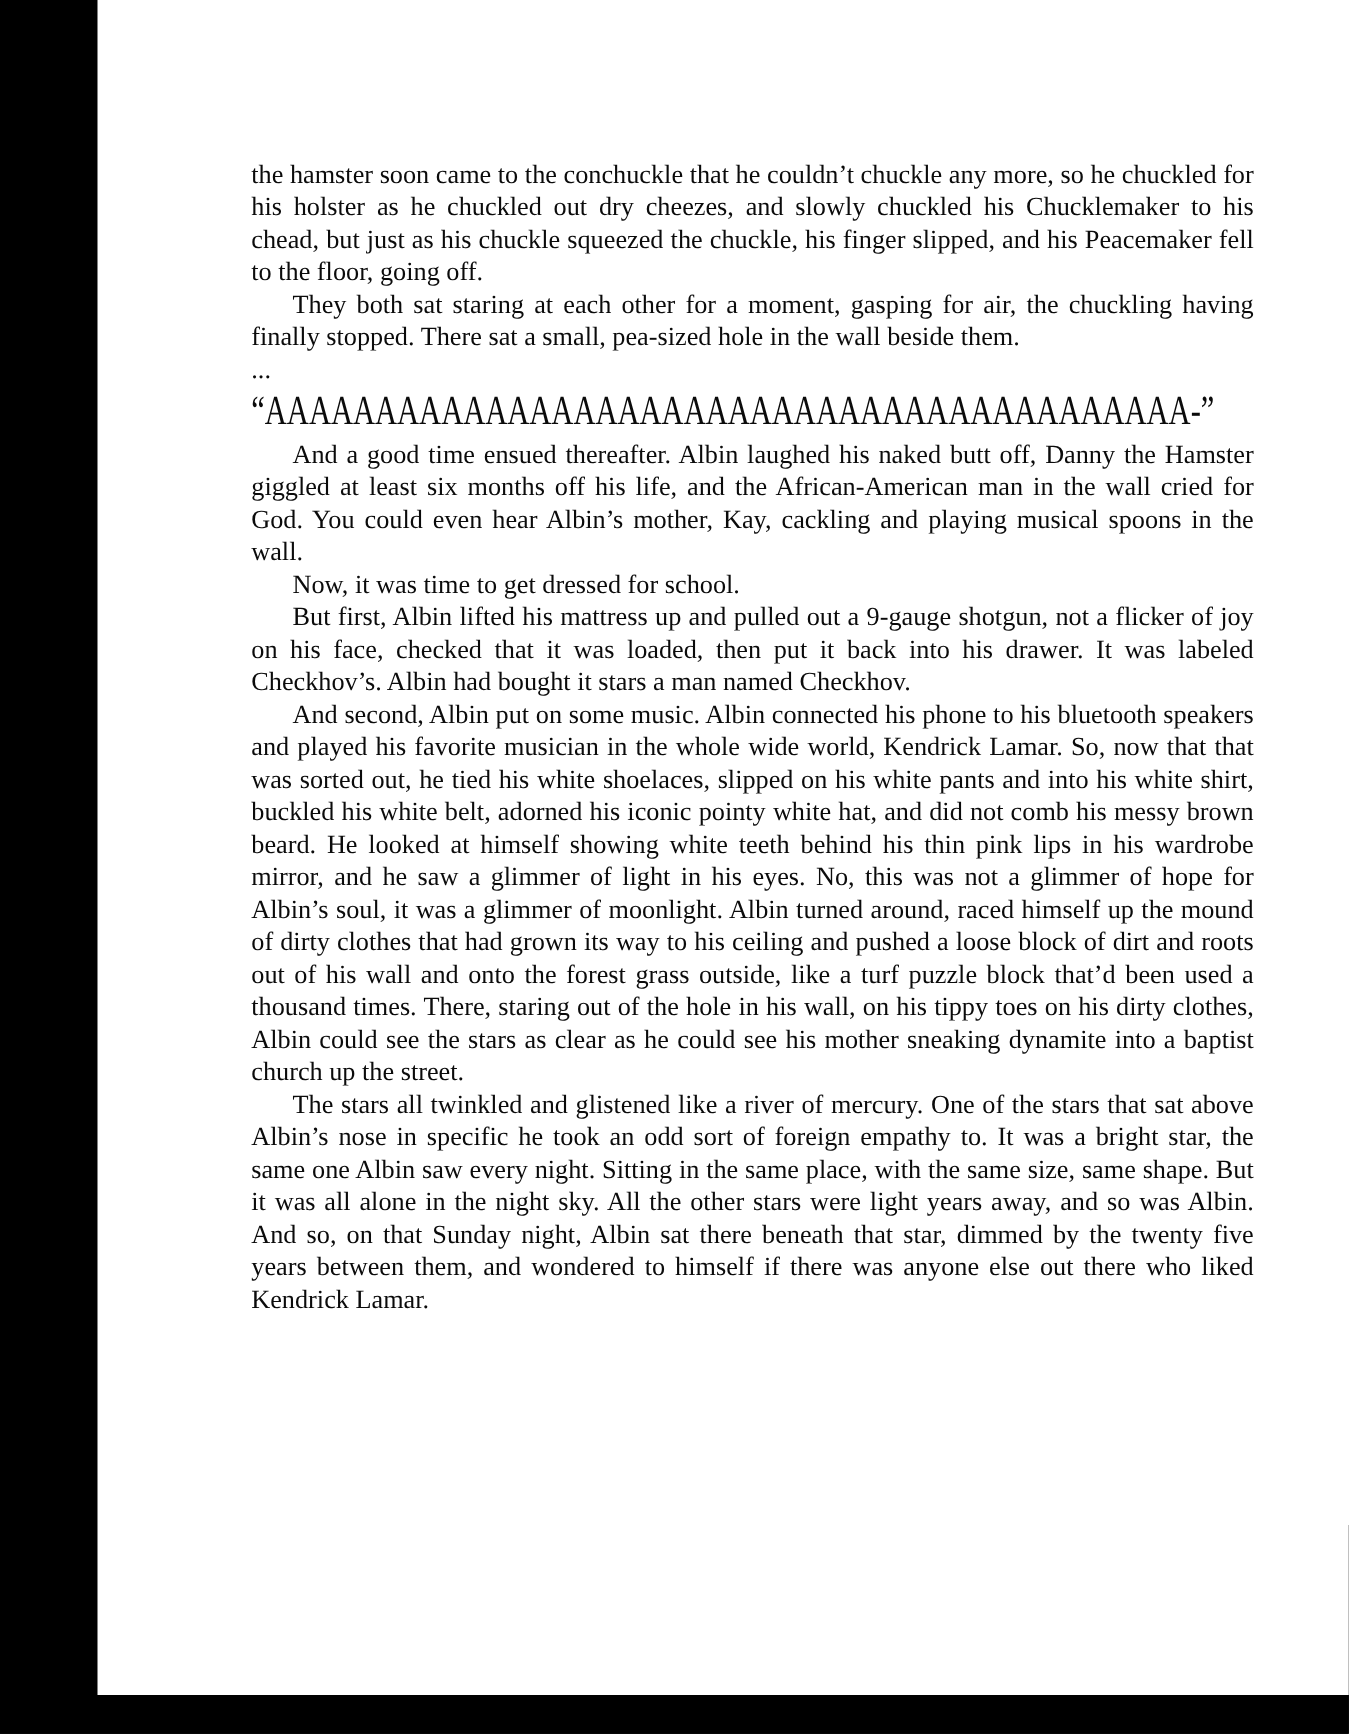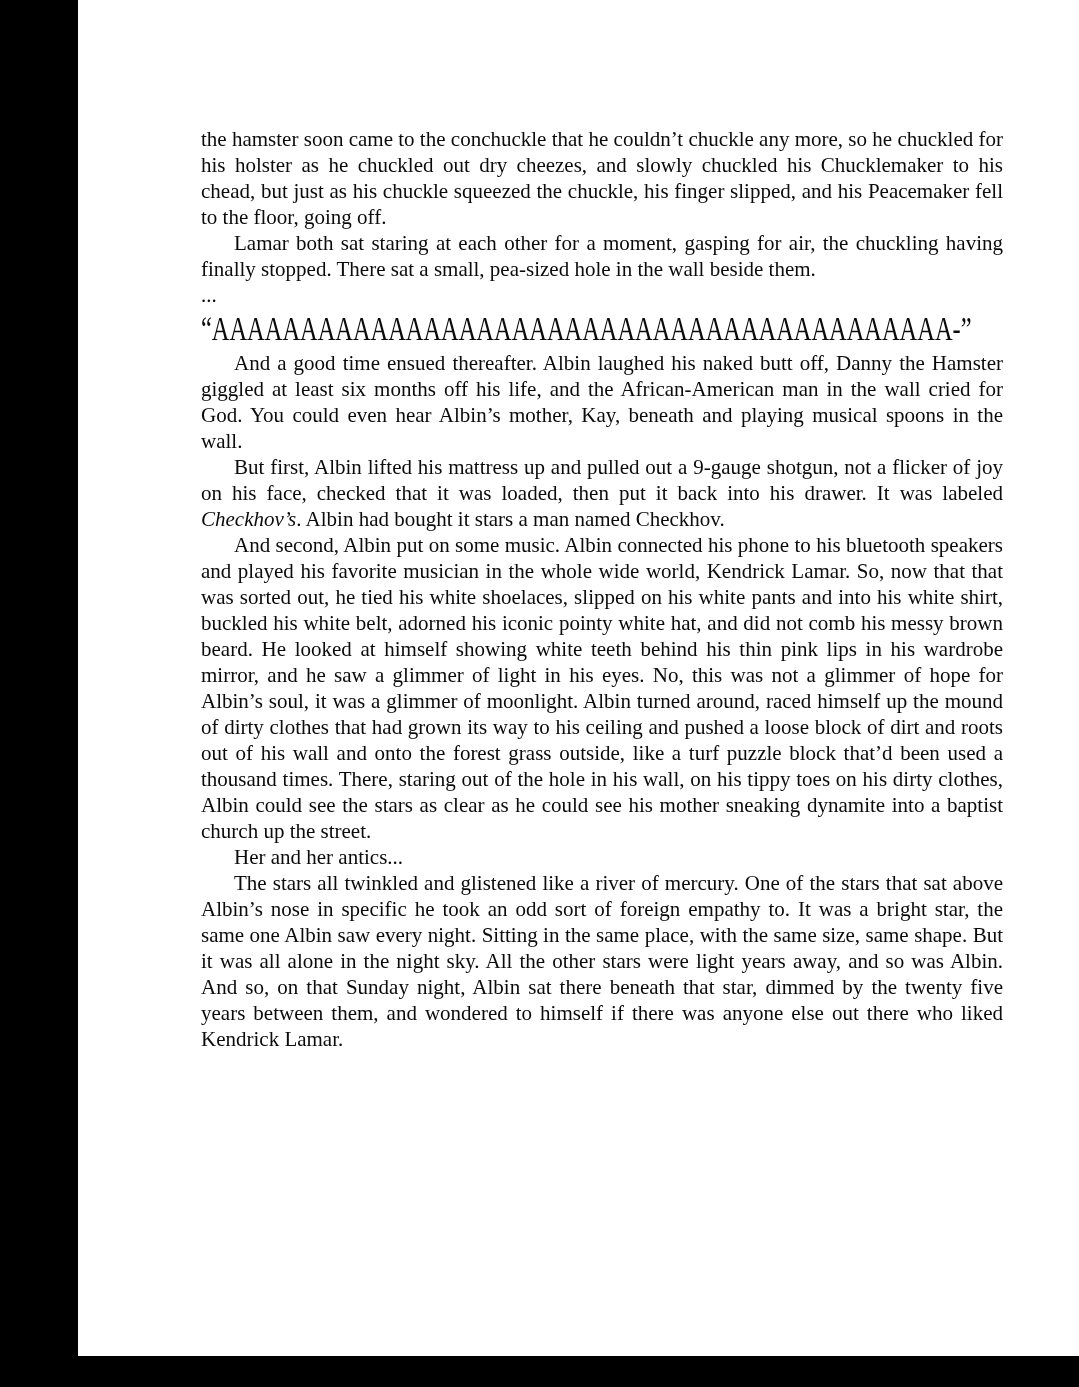--- a/index.html
+++ b/index.html
@@ -47,33 +47,32 @@
   .text-block p.scream {
     font-size: 33px;
     line-height: 42px;
     white-space: nowrap;
     text-align: left;
     transform: scaleX(0.74);
     transform-origin: left center;
     letter-spacing: 0px;
   }
   .text-block .italic {
-    font-style: italic;
   }
 </style>
 </head>
 <body>
 
 <div class="stage">
   <div class="paper">
     <div class="text-block" id="text-block">
         <p><span>the hamster soon came to the conchuckle that he couldn’t chuckle any more, so he chuckled for his holster as he chuckled out dry cheezes, and slowly chuckled his Chucklemaker to his chead, but just as his chuckle squeezed the chuckle, his finger slipped, and his Peacemaker fell to the floor, going off.</span></p>
-        <p class="indent"><span>Lamar both sat staring at each other for a moment, gasping for air, the chuckling having finally stopped. There sat a small, pea-sized hole in the wall beside them.</span></p>
+        <p class="indent"><span>They both sat staring at each other for a moment, gasping for air, the chuckling having finally stopped. There sat a small, pea-sized hole in the wall beside them.</span></p>
         <p><span>...</span></p>
         <p class="scream"><span>“AAAAAAAAAAAAAAAAAAAAAAAAAAAAAAAAAAAAAAAAAA-”</span></p>
-        <p class="indent"><span>And a good time ensued thereafter. Albin laughed his naked butt off, Danny the Hamster giggled at least six months off his life, and the African-American man in the wall cried for God. You could even hear Albin’s mother, Kay, beneath and playing musical spoons in the wall.</span></p>
+        <p class="indent"><span>And a good time ensued thereafter. Albin laughed his naked butt off, Danny the Hamster giggled at least six months off his life, and the African-American man in the wall cried for God. You could even hear Albin’s mother, Kay, cackling and playing musical spoons in the wall.</span></p>
+        <p class="indent"><span>Now, it was time to get dressed for school.</span></p>
         <p class="indent"><span>But first, Albin lifted his mattress up and pulled out a 9-gauge shotgun, not a flicker of joy on his face, checked that it was loaded, then put it back into his drawer. It was labeled </span><span class="italic">Checkhov’s</span><span>. Albin had bought it stars a man named Checkhov.</span></p>
         <p class="indent"><span>And second, Albin put on some music. Albin connected his phone to his bluetooth speakers and played his favorite musician in the whole wide world, Kendrick Lamar. So, now that that was sorted out, he tied his white shoelaces, slipped on his white pants and into his white shirt, buckled his white belt, adorned his iconic pointy white hat, and did not comb his messy brown beard. He looked at himself showing white teeth behind his thin pink lips in his wardrobe mirror, and he saw a glimmer of light in his eyes. No, this was not a glimmer of hope for Albin’s soul, it was a glimmer of moonlight. Albin turned around, raced himself up the mound of dirty clothes that had grown its way to his ceiling and pushed a loose block of dirt and roots out of his wall and onto the forest grass outside, like a turf puzzle block that’d been used a thousand times. There, staring out of the hole in his wall, on his tippy toes on his dirty clothes, Albin could see the stars as clear as he could see his mother sneaking dynamite into a baptist church up the street.</span></p>
-        <p class="indent"><span>Her and her antics...</span></p>
         <p class="indent"><span>The stars all twinkled and glistened like a river of mercury. One of the stars that sat above Albin’s nose in specific he took an odd sort of foreign empathy to. It was a bright star, the same one Albin saw every night. Sitting in the same place, with the same size, same shape. But it was all alone in the night sky. All the other stars were light years away, and so was Albin. And so, on that Sunday night, Albin sat there beneath that star, dimmed by the twenty five years between them, and wondered to himself if there was anyone else out there who liked Kendrick Lamar.</span></p>
       </div>
   </div>
 </div>
 
 </body></html>

